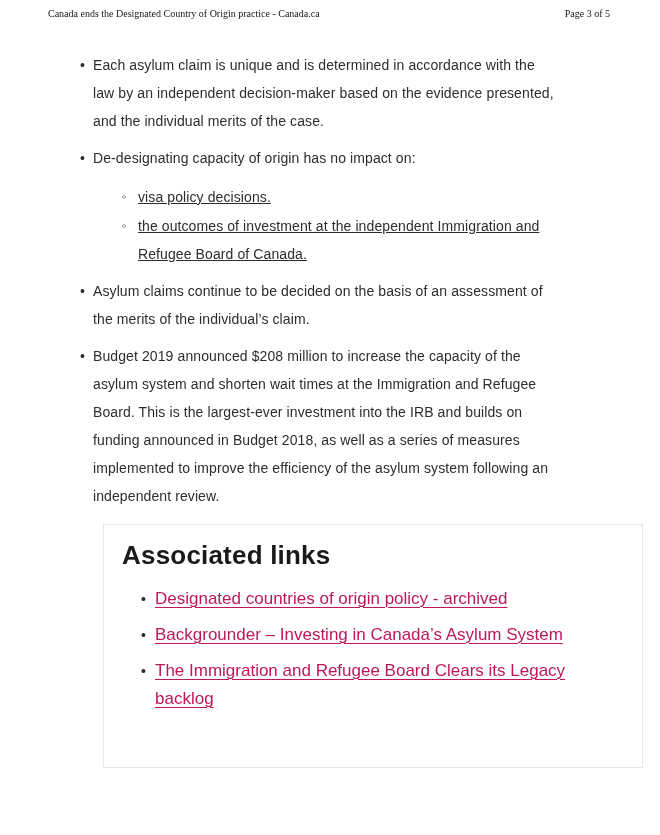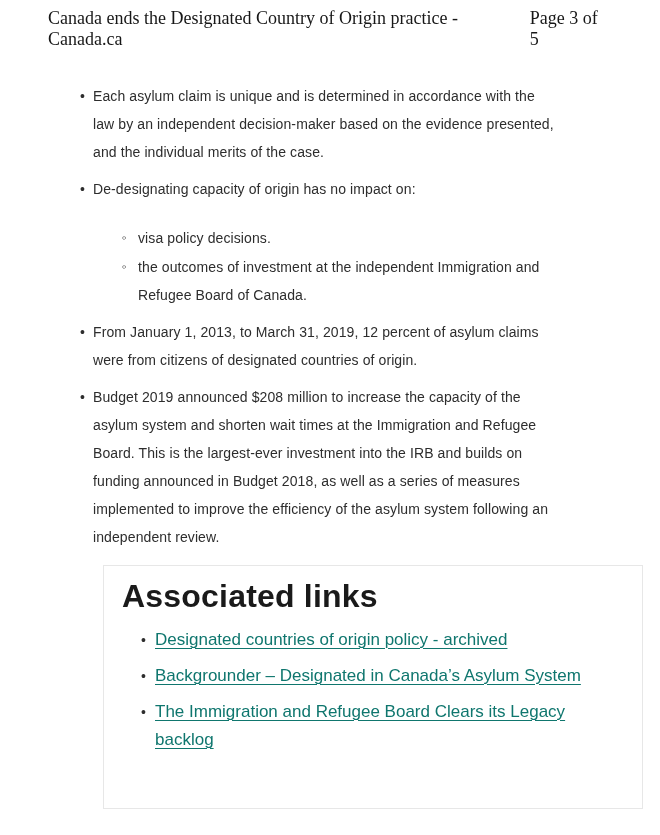--- a/index.html
+++ b/index.html
@@ -16,21 +16,21 @@
     height: 835px;
     background: #fff;
   }
   
   .print-header {
     display: flex;
     justify-content: space-between;
     align-items: baseline;
     padding: 8px 50px 0 48px;
     font-family: "Liberation Serif", "DejaVu Serif", serif;
-    font-size: 18px;
+    font-size: 10px;
     color: #171717;
   }
   
   .content {
     margin-top: 32px;
     padding-left: 48px;
   }
   ul.bullets {
     list-style: none;
     width: 506px;
@@ -46,23 +46,24 @@
   ul.bullets > li::before {
     content: "\2022";
     position: absolute;
     left: -13px;
     top: 0;
     font-size: 14px;
     color: #2d2d2d;
   }
   ul.sub {
     list-style: none;
-    margin-top: 21px;
+    margin-top: 11px;
     margin-bottom: 2px;
     padding-left: 45px;
+    text-decoration: underline;
   }
   ul.sub > li {
     position: relative;
     margin-bottom: 1px;
   }
   ul.sub > li::before {
     content: "\25E6";
     position: absolute;
     left: -16px;
     top: 0;
@@ -71,21 +72,21 @@
   }
   
   .links-box {
     margin: 14px 0 0 55px;
     width: 540px;
     border: 1px solid #e7e7e7;
     padding: 12px 20px 46px 18px;
     background: #fff;
   }
   .links-box h2 {
-    font-size: 32px;
+    font-size: 26px;
     line-height: 36px;
     font-weight: 700;
     color: #1a1a1a;
     letter-spacing: 0.2px;
     margin-bottom: 12px;
   }
   ul.links {
     list-style: none;
     padding-left: 33px;
     font-size: 17px;
@@ -98,21 +99,21 @@
   }
   ul.links > li::before {
     content: "\2022";
     position: absolute;
     left: -14px;
     top: 0;
     font-size: 14px;
     color: #2d2d2d;
   }
   ul.links a {
-    color: #0f766e;
+    color: #be185d;
     text-decoration: underline;
     text-underline-offset: 3px;
     text-decoration-thickness: 1px;
     cursor: pointer;
   }
 </style>
 </head>
 <body>
 
 <div class="page">
@@ -133,35 +134,35 @@
         <ul class="sub">
           <li>
             <span>visa policy decisions.</span>
           </li>
           <li>
             <span>the outcomes of investment at the independent Immigration and Refugee Board of Canada.</span>
           </li>
         </ul>
       </li>
       <li>
-        <span>From January 1, 2013, to March 31, 2019, 12 percent of asylum claims were from citizens of designated countries of origin.</span>
+        <span>Asylum claims continue to be decided on the basis of an assessment of the merits of the individual’s claim.</span>
       </li>
       <li>
         <span>Budget 2019 announced $208 million to increase the capacity of the asylum system and shorten wait times at the Immigration and Refugee Board. This is the largest-ever investment into the IRB and builds on funding announced in Budget 2018, as well as a series of measures implemented to improve the efficiency of the asylum system following an independent review.</span>
       </li>
     </ul>
 
     <section class="links-box">
       <h2>Associated links</h2>
       <ul class="links">
         <li>
           <a>Designated countries of origin policy - archived</a>
         </li>
         <li>
-          <a>Backgrounder – Designated in Canada’s Asylum System</a>
+          <a>Backgrounder – Investing in Canada’s Asylum System</a>
         </li>
         <li>
           <a>The Immigration and Refugee Board Clears its Legacy backlog</a>
         </li>
       </ul>
     </section>
 
   </main>
 </div>
 

